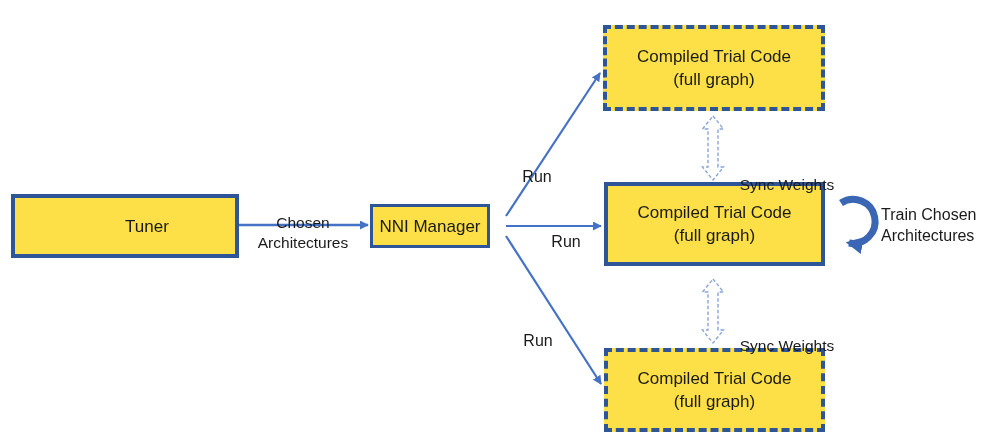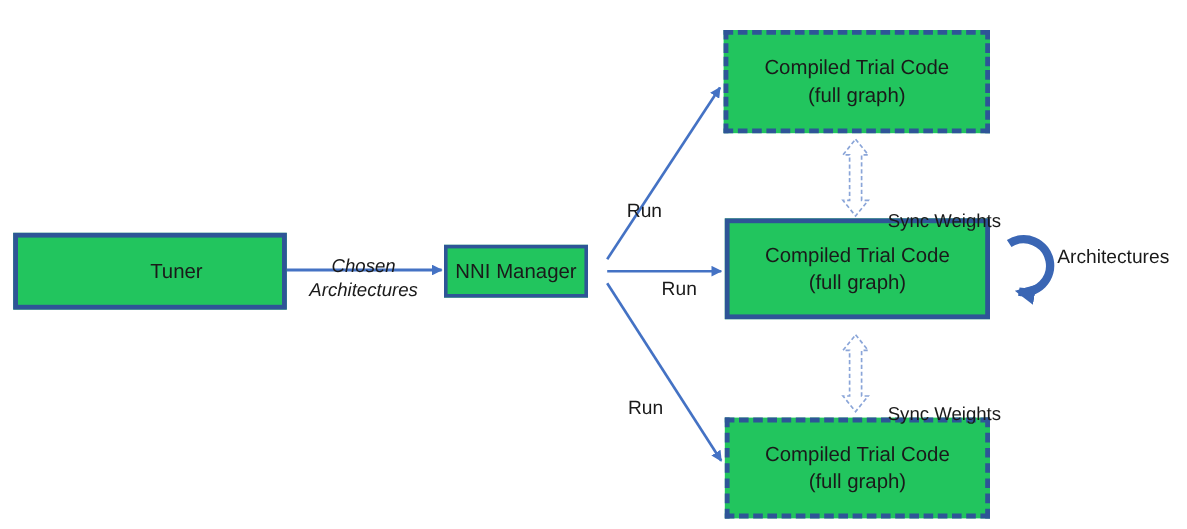--- a/index.html
+++ b/index.html
@@ -8,21 +8,21 @@
     width:989px;height:441px;
     background:#ffffff;
     font-family:"Liberation Sans", sans-serif;
     color:#1a1a1a;
     overflow:hidden;
   }
   #arrow-layer{position:absolute;left:0;top:0;z-index:1;}
   .box{
     position:absolute;
     box-sizing:border-box;
-    background:#22c55e;
+    background:#fde047;
     border:4px solid #2e5597;
     display:flex;flex-direction:column;
     align-items:center;justify-content:center;
     text-align:center;
     font-size:17px;line-height:23px;
     z-index:2;
   }
   .box.dashed{border-style:dashed;}
   .box.thin{border-width:3px;}
   #tuner-box{left:11px;top:194px;width:228px;height:64px;padding-left:44px;}
@@ -32,21 +32,21 @@
   #trial-bottom{left:604px;top:348px;width:221px;height:84px;}
   .lbl{
     position:absolute;
     transform:translate(-50%,-50%);
     white-space:nowrap;
     font-size:16px;
     z-index:3;
     text-align:center;
     margin-top:38px;
   }
-  #chosen-lbl{left:303px;top:195px;line-height:20px;font-size:15.5px;font-style:italic;}
+  #chosen-lbl{left:303px;top:195px;line-height:20px;font-size:15.5px;}
   #run-top-lbl{left:537px;top:139px;}
   #run-mid-lbl{left:566px;top:204px;}
   #run-bottom-lbl{left:538px;top:303px;}
   #sync-top-lbl{left:787px;top:147px;font-size:15.5px;}
   #sync-bottom-lbl{left:787px;top:308px;font-size:15.5px;}
   #train-lbl{
     position:absolute;left:881px;top:204px;
     font-size:16px;line-height:21px;white-space:nowrap;z-index:3;
     text-align:left;
   }
@@ -107,16 +107,17 @@
   </div>
 
   <div class="lbl" id="run-top-lbl">Run</div>
   <div class="lbl" id="run-mid-lbl">Run</div>
   <div class="lbl" id="run-bottom-lbl">Run</div>
 
   <div class="lbl" id="sync-top-lbl">Sync Weights</div>
   <div class="lbl" id="sync-bottom-lbl">Sync Weights</div>
 
   <div id="train-lbl">
+    <div>Train Chosen</div>
     <div>Architectures</div>
   </div>
 
 </div>
 
 </body></html>

